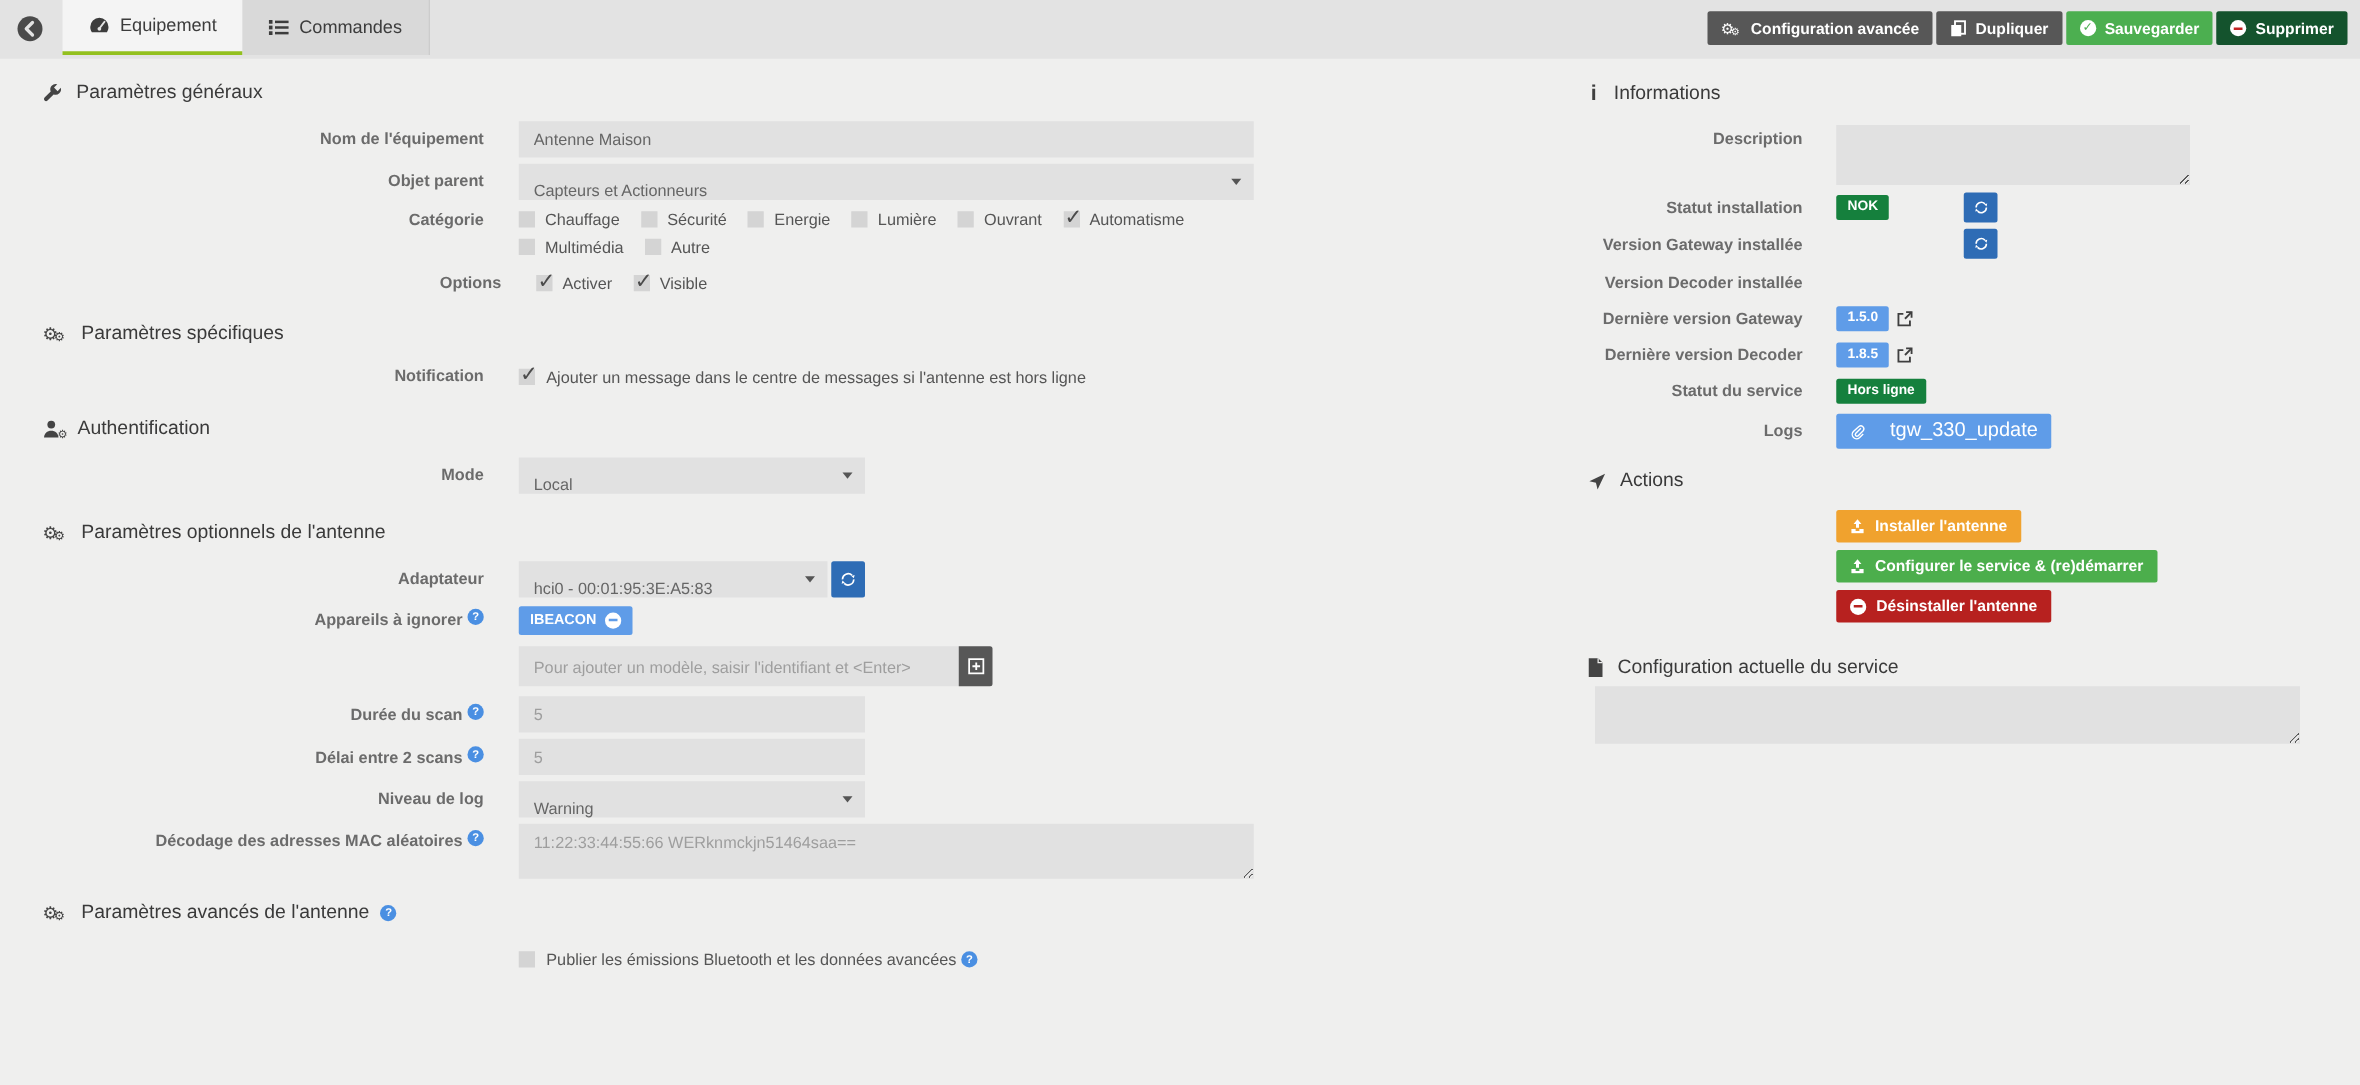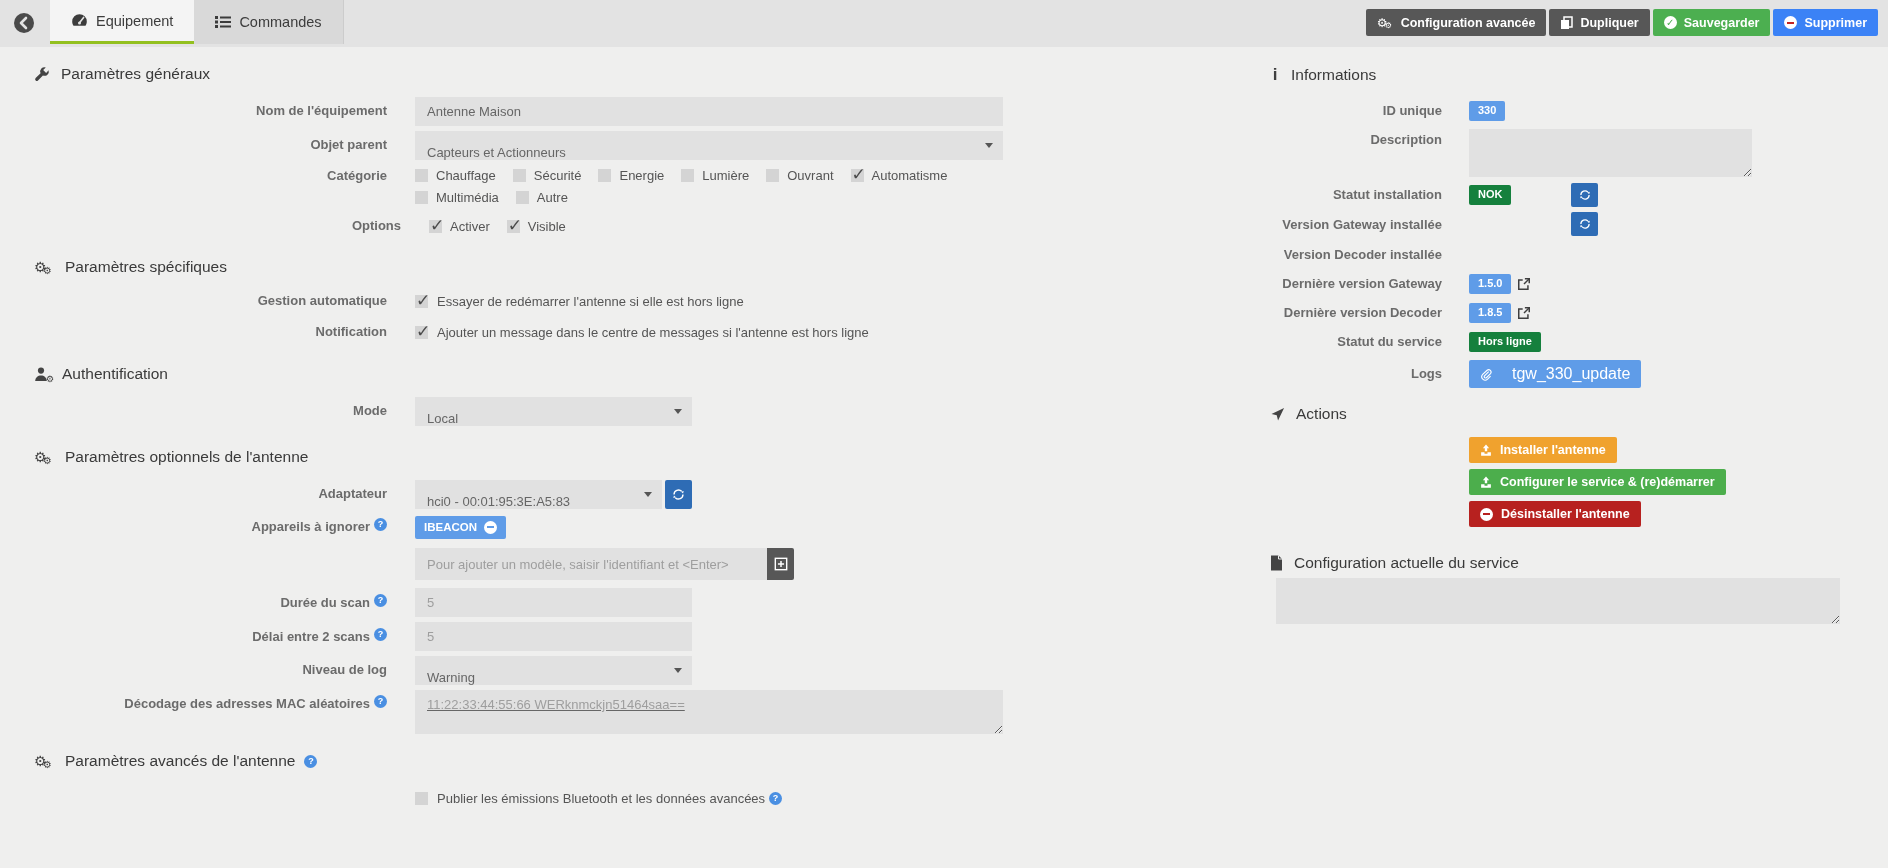--- a/index.html
+++ b/index.html
@@ -13,38 +13,38 @@
   
   .topbar { position:absolute; top:0; left:0; width:1888px; height:47px; background:#e3e3e3; }
   .back-btn { position:absolute; left:13px; top:12px; width:22px; height:22px; border:none; background:transparent; padding:0; cursor:pointer; }
   .tabs { position:absolute; left:50px; top:0; height:47px; display:flex; }
   .tab { height:44px; display:flex; align-items:center; gap:8px; padding:0 21px; font-size:14.5px; color:#3c3c3c; cursor:pointer; background:#d9d9d9; border-right:1px solid #cccccc; }
   .tab.active { background:#f4f4f4; border-right:none; border-bottom:3px solid #93c01f; }
   .topbar-actions { position:absolute; right:10px; top:9px; display:flex; gap:3px; }
   .tbtn { height:27px; display:inline-flex; align-items:center; gap:7px; padding:0 11px; border:none; border-radius:2px; color:#fff; font-size:12.5px; font-weight:bold; font-family:inherit; cursor:pointer; }
   .tbtn.gray { background:#575757; }
   .tbtn.green { background:#4caf50; }
-  .tbtn.red { background:#3b82f6; }
+  .tbtn.red { background:#14532d; }
 
   
   .col-left  { position:absolute; left:0; top:47px; width:1045px; }
   .col-right { position:absolute; left:1270px; top:47px; width:585px; }
 
   .section-h { display:flex; align-items:center; gap:11px; margin:18px 0 14px 34px; font-size:15.5px; color:#3a3a3a; }
   .col-right .section-h { margin-left:0; margin-bottom:15px; }
 
   .row { display:flex; align-items:center; margin-bottom:5px; min-height:29px; }
   .row .lbl { width:415px; flex:none; text-align:right; padding-right:28px; font-size:13px; color:#6b6b6b; font-weight:bold; line-height:1.25; }
 
   .inp, .sel, textarea {
     background:#e1e1e1; border:none; color:#666; font-size:13px;
     font-family:inherit; height:29px; padding:0 12px; border-radius:0;
   }
   .inp::placeholder, textarea::placeholder { color:#9e9e9e; opacity:1; }
-  textarea { padding:7px 12px; resize:both;text-decoration:underline; }
+  textarea { padding:7px 12px; resize:both; }
   .sel { position:relative; display:flex; align-items:flex-end; cursor:pointer; }
   .caret { position:absolute; right:10px; top:12px; width:0; height:0; border-left:4.5px solid transparent; border-right:4.5px solid transparent; border-top:5.5px solid #555; }
   .w588 { width:588px; } .w352 { width:352px; } .w277 { width:277px; } .w247 { width:247px; }
 
   
   .cb { position:relative; width:13px; height:13px; background:#d4d4d4; flex:none; display:inline-block; cursor:pointer; }
   .cb.checked::after { content:"\2713"; position:absolute; left:1px; top:-5px; font-size:17px; font-weight:bold; color:#4b4b4b; }
   .cbitem { display:inline-flex; align-items:center; gap:8px; margin-right:17px; font-size:13px; color:#555; }
   .cats { width:565px; display:flex; flex-wrap:wrap; row-gap:7px; padding:3px 0; }
   .cbtext { font-size:13px; color:#555; margin-left:9px; }
@@ -224,25 +224,20 @@
         <span class="cb checked"></span>
         <span>Visible</span>
       </span>
   </div>
 
   <div class="section-h" style="margin-top:21px;">
     <span class="gears"></span>
     <span>Paramètres spécifiques</span>
   </div>
 
-  <div class="row" style="min-height:22px; margin-bottom:9px;">
-    <div class="lbl">Gestion automatique</div>
-    <span class="cb checked"></span>
-    <span class="cbtext">Essayer de redémarrer l'antenne si elle est hors ligne</span>
-  </div>
 
   <div class="row" style="min-height:22px;">
     <div class="lbl">Notification</div>
     <span class="cb checked"></span>
     <span class="cbtext">Ajouter un message dans le centre de messages si l'antenne est hors ligne</span>
   </div>
 
   <div class="section-h" style="margin-top:22px;">
     <span style="position:relative;">
       <svg width="17" height="16" viewBox="0 0 17 16">
@@ -344,26 +339,20 @@
 
 </div>
 
 <div class="col-right">
 
   <div class="section-h">
     <span class="info-i">i</span>
     <span>Informations</span>
   </div>
 
-  <div class="row-r">
-    <div class="lbl-r">ID unique</div>
-    <div class="ctl">
-        <span class="badge blue">330</span>
-      </div>
-  </div>
 
   <div class="row-r" style="align-items:flex-start;">
     <div class="lbl-r" style="padding-top:3px;">Description</div>
     <div class="ctl">
         <textarea style="width: 283px; height: 48px;"></textarea>
       </div>
   </div>
 
   <div class="row-r">
     <div class="lbl-r">Statut installation</div>

